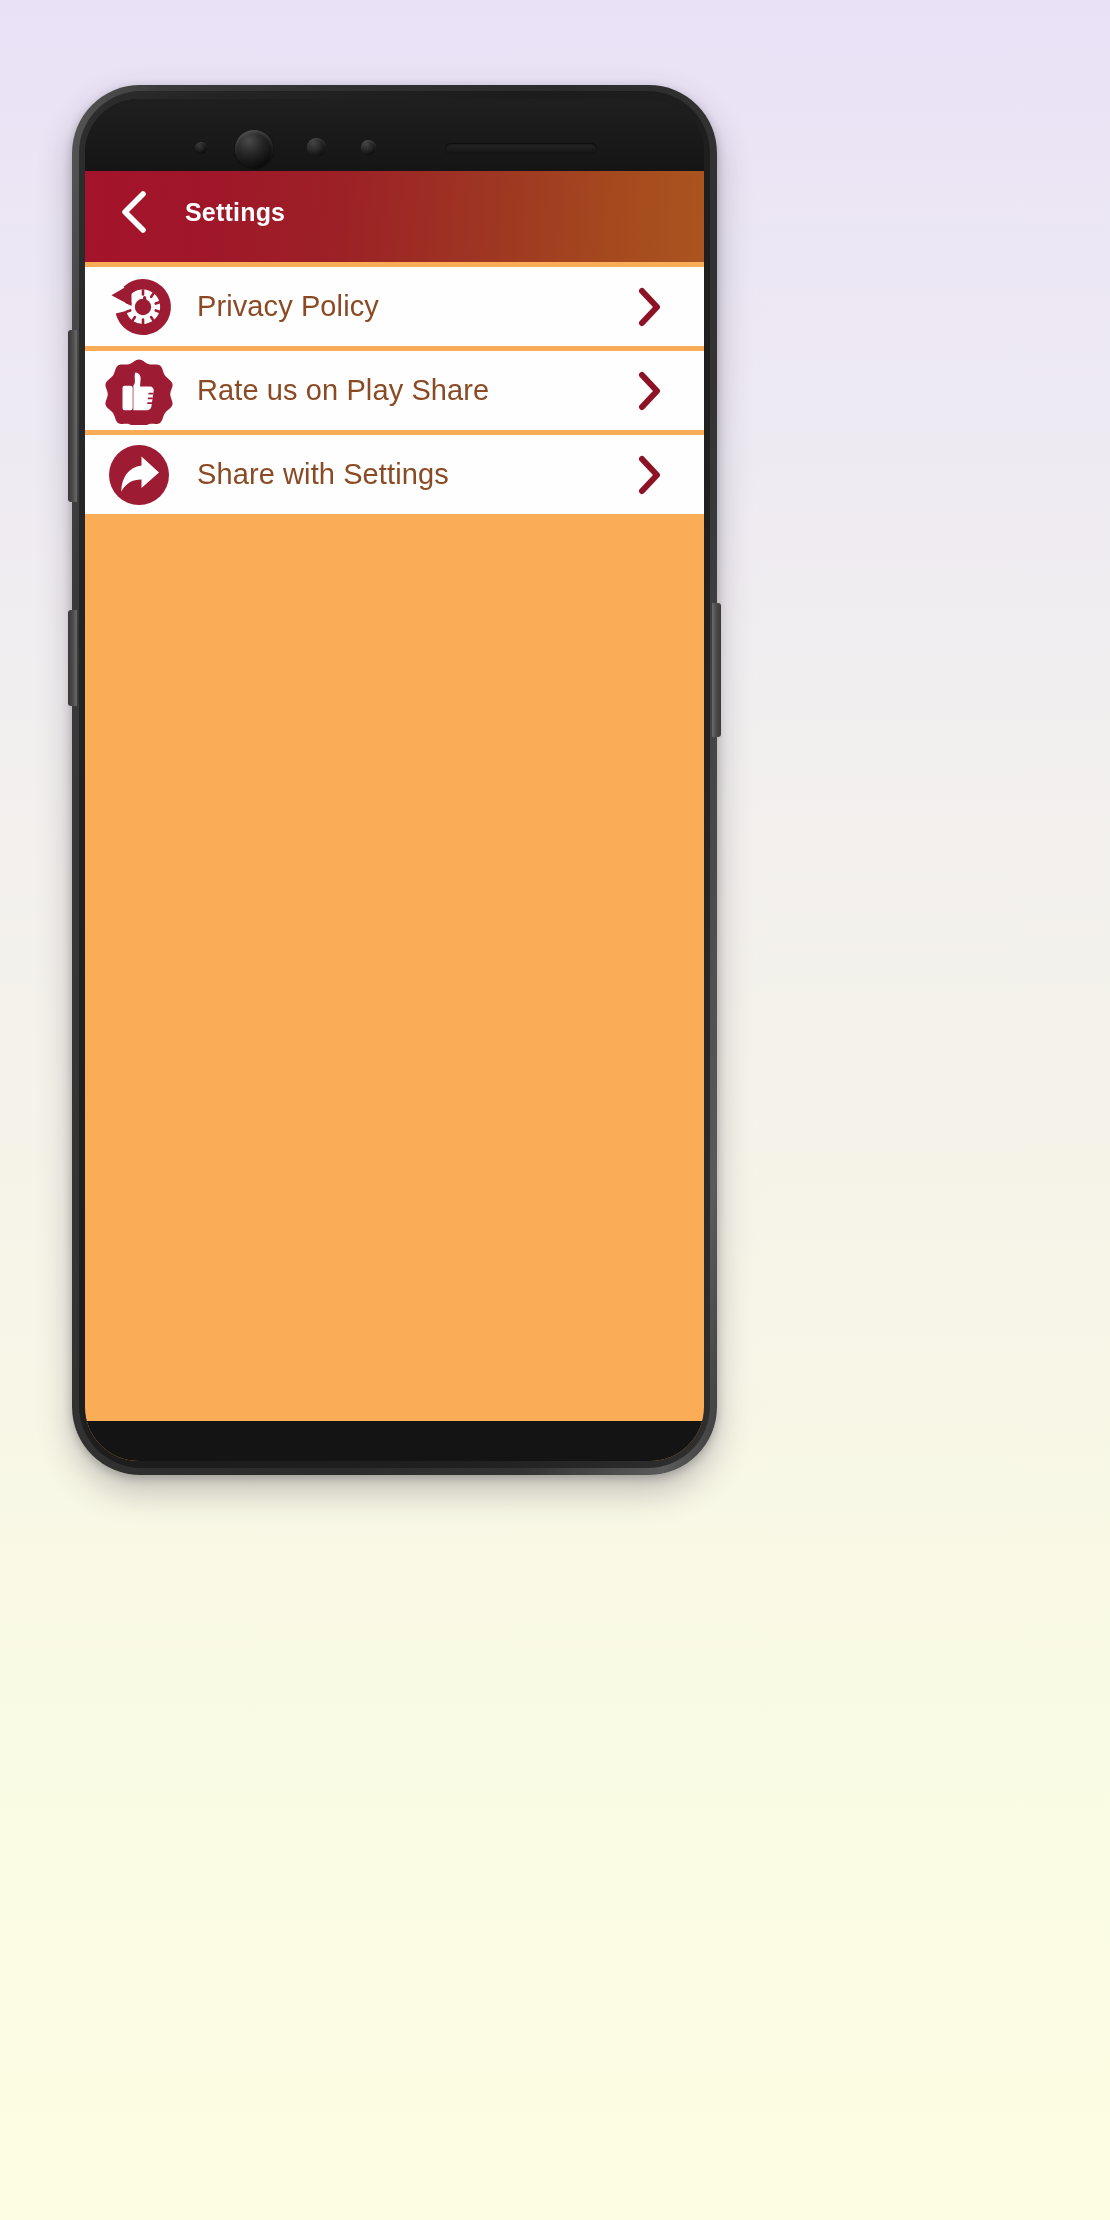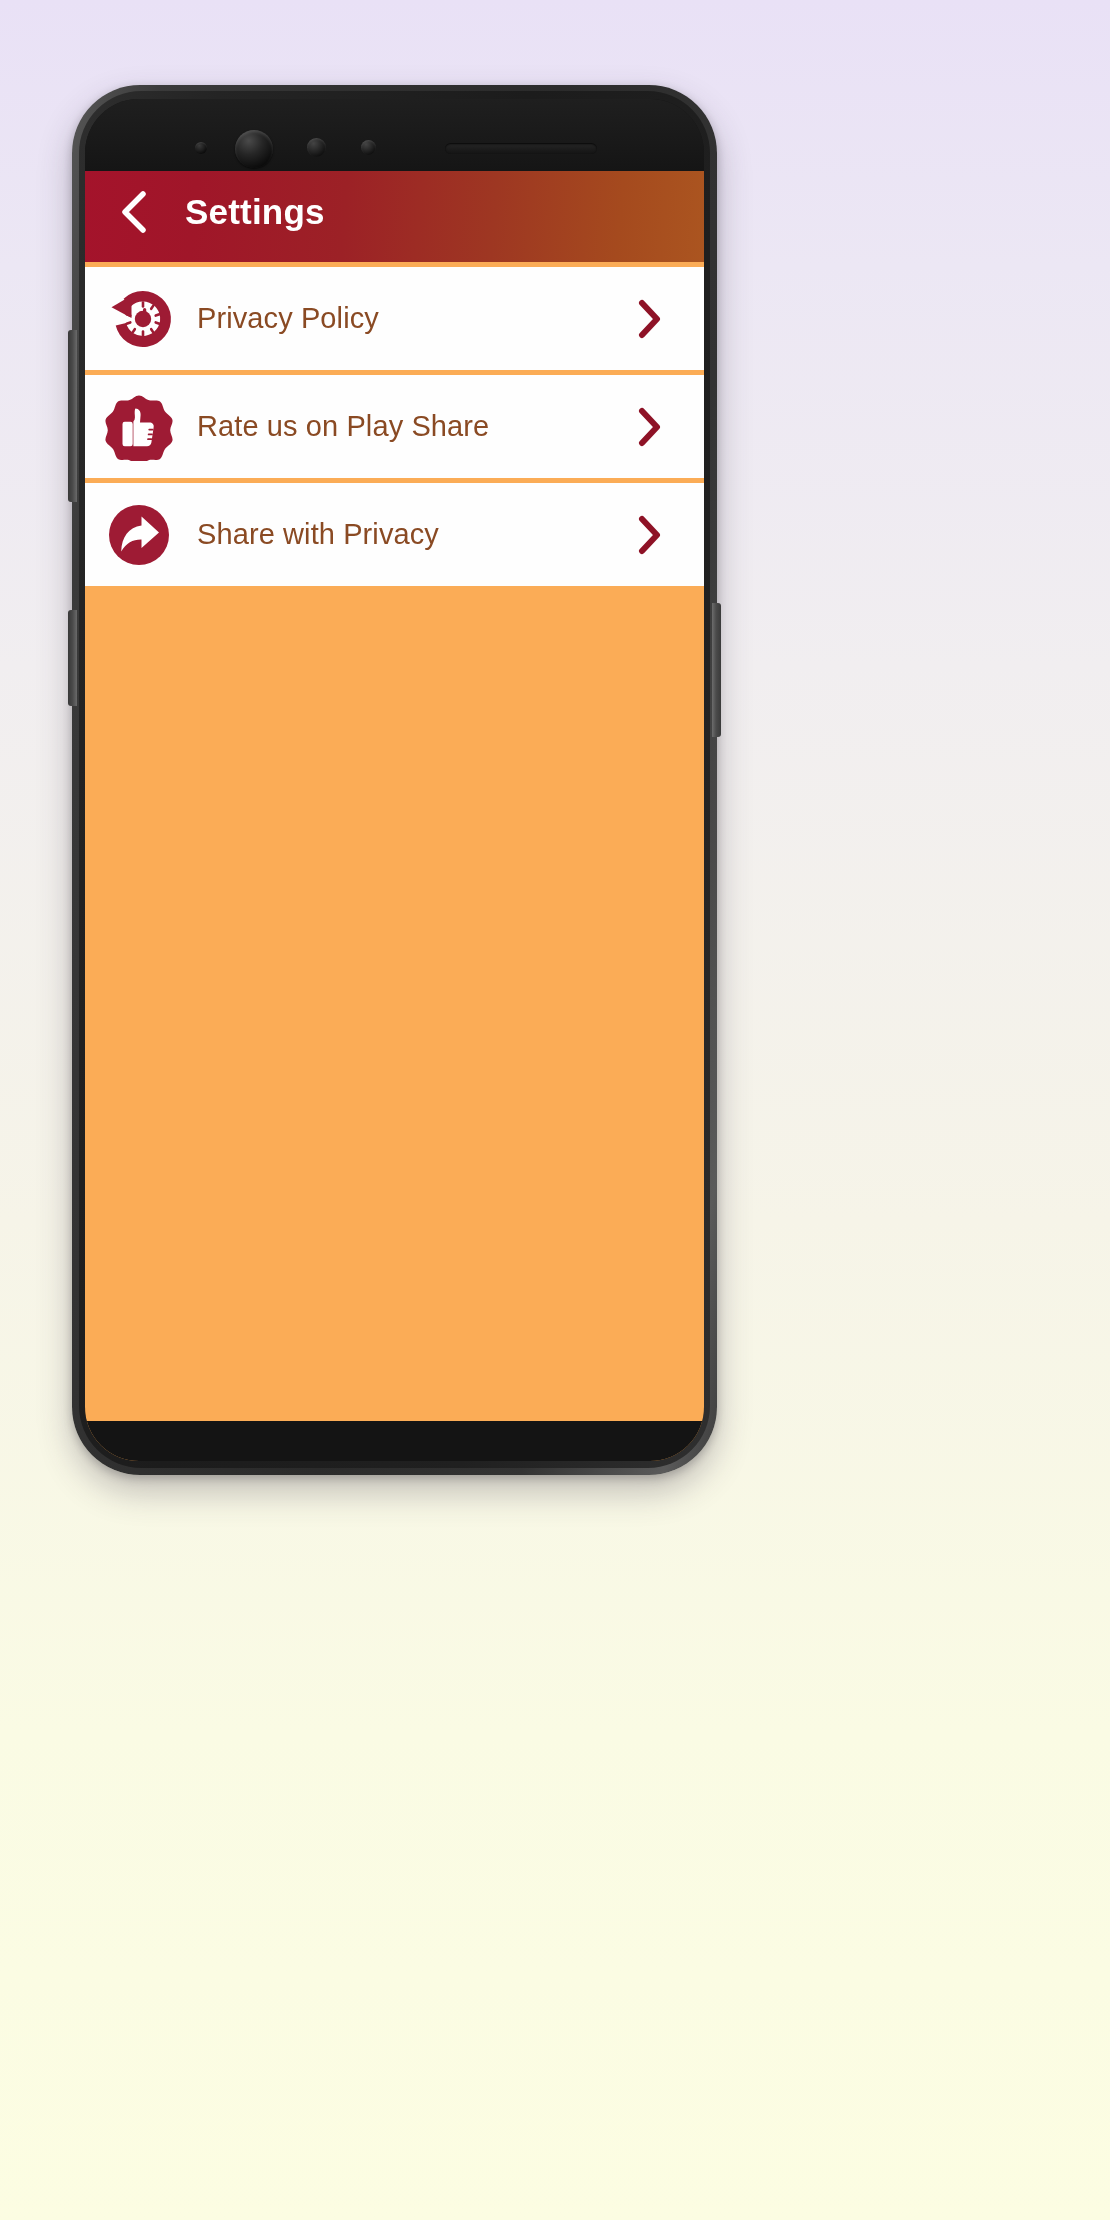--- a/index.html
+++ b/index.html
@@ -83,30 +83,30 @@
     position:relative;
   }
   .backbtn {
     width:56px;height:56px;
     display:flex;align-items:center;justify-content:center;
     flex:0 0 auto;
   }
   .backbtn svg { display:block; }
   .apptitle {
     color:#ffffff;
-    font-size:35px;
+    font-size:25px;
     font-weight:bold;
     letter-spacing:.2px;
     margin-left:24px;
   }
 
   
   .list { padding-top:0; }
   .row {
-    height:108px;
+    height:84px;
     background:#FEFEFE;
     display:flex; align-items:center;
     padding-left:16px; padding-right:34px;
     border-top:5px solid #FBAC56;
     position:relative;
   }
   .row:first-child { border-top:5px solid #FBAC56; }
   .row-icon {
     width:76px;height:76px;
     flex:0 0 76px;
@@ -224,21 +224,21 @@
           </div>
         </div>
 
         <div class="row">
           <div class="row-icon">
             <svg width="68" height="68" viewBox="0 0 68 68" aria-hidden="true">
               <circle cx="34" cy="34" r="30" fill="#9E1B34"></circle>
               <path fill="#FFFFFF" d="M36.5 15.5 L54 31.5 L36.5 47 L36.5 38.4 C28 38.2 21.5 41.6 16.2 50.5 C16.6 36.2 23.6 26.5 36.5 24.6 Z"></path>
             </svg>
           </div>
-          <div class="row-label">Share with Privacy</div>
+          <div class="row-label">Share with Settings</div>
           <div class="chev">
             <svg width="26" height="40" viewBox="0 0 26 40" aria-hidden="true">
               <path d="M5 4 L20 20 L5 36" fill="none" stroke="#8E1226" stroke-width="6" stroke-linecap="round" stroke-linejoin="round"></path>
             </svg>
           </div>
         </div>
 
       </div>
     </div>
 

